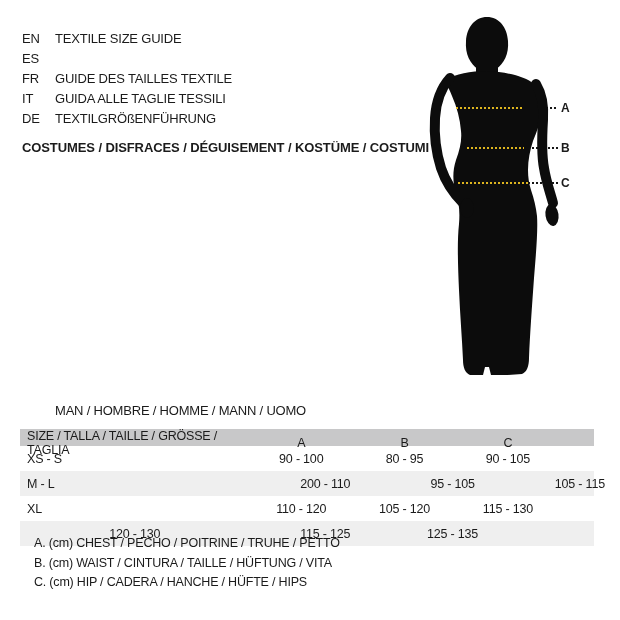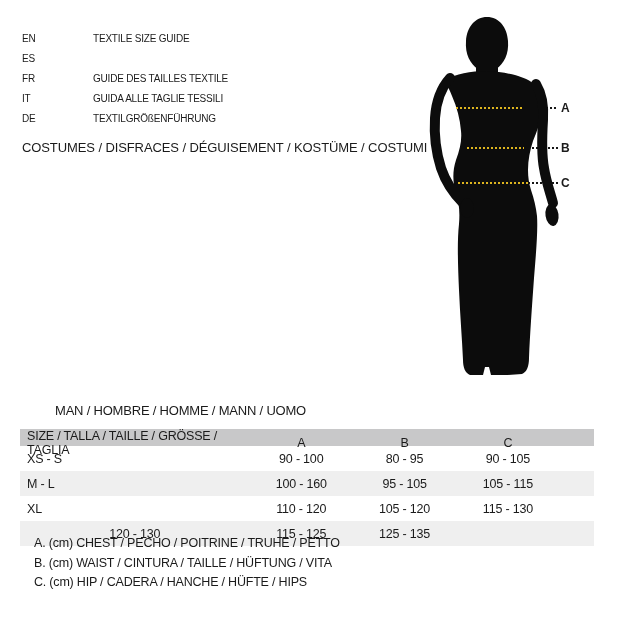--- a/index.html
+++ b/index.html
@@ -8,44 +8,44 @@
     position:relative;
     width:620px; height:620px;
     background:#ffffff;
     font-family:"Liberation Sans", sans-serif;
     color:#1b1b1b;
     overflow:hidden;
     letter-spacing:-0.2px;
   }
   
   .lang-list { position:absolute; left:22px; top:29px; }
-  .lang-row { display:flex; line-height:20px; font-size:10px;gap:38px; }
+  .lang-row { display:flex; line-height:20px; font-size:13px; }
   .lang-code { width:33px; flex:0 0 33px; }
   
   .category-heading {
     position:absolute; left:22px; top:140px;
-    font-size:13px; font-weight:normal; line-height:16px;
+    font-size:13px; font-weight:bold; line-height:16px;
     letter-spacing:-0.1px;
   }
   
   .figure-svg { position:absolute; left:390px; top:14px; z-index:2; }
   .measure-seg { position:absolute; height:2px; }
   .measure-seg.yellow { z-index:3; background:repeating-linear-gradient(90deg,#ddb41f 0 2px,transparent 2px 4px); }
   .measure-seg.black  { z-index:1; background:repeating-linear-gradient(90deg,#161616 0 2px,transparent 2px 4px); }
   .measure-label {
     position:absolute; z-index:3;
     font-size:12px; font-weight:bold; line-height:14px;
   }
   
   .table-title { position:absolute; left:23px; top:403px; font-size:13px; line-height:16px;margin-left:32px; }
   .size-table { position:absolute; left:20px; top:429px; width:574px; font-size:12.5px; }
   .t-row { display:grid; grid-template-columns:40% 18% 18% 18% 6%; align-items:center; }
   .t-header { height:17px; background:#c8c8c9; }
   .t-data { height:25px; }
-  .t-data.alt { background:#efefef; }
+  .t-data.alt { background:#efefef;gap:24px; }
   .cell-size { padding-left:7px; text-align:left; }
   .cell-num { text-align:center; }
   
   .legend { position:absolute; left:34px; top:534px; }
   .legend-row { font-size:12.5px; line-height:19.5px; }
 </style>
 </head>
 <body>
 
 <div class="lang-list">
@@ -127,21 +127,21 @@
   </div>
   <div class="t-row t-data">
     <span class="cell-size">XS - S</span>
     <span class="cell-num">90 - 100</span>
     <span class="cell-num">80 - 95</span>
     <span class="cell-num">90 - 105</span>
     <span></span>
   </div>
   <div class="t-row t-data alt">
     <span class="cell-size">M - L</span>
-    <span class="cell-num">100 - 160</span>
+    <span class="cell-num">200 - 110</span>
     <span class="cell-num">95 - 105</span>
     <span class="cell-num">105 - 115</span>
     <span></span>
   </div>
   <div class="t-row t-data">
     <span class="cell-size">XL</span>
     <span class="cell-num">110 - 120</span>
     <span class="cell-num">105 - 120</span>
     <span class="cell-num">115 - 130</span>
     <span></span>

